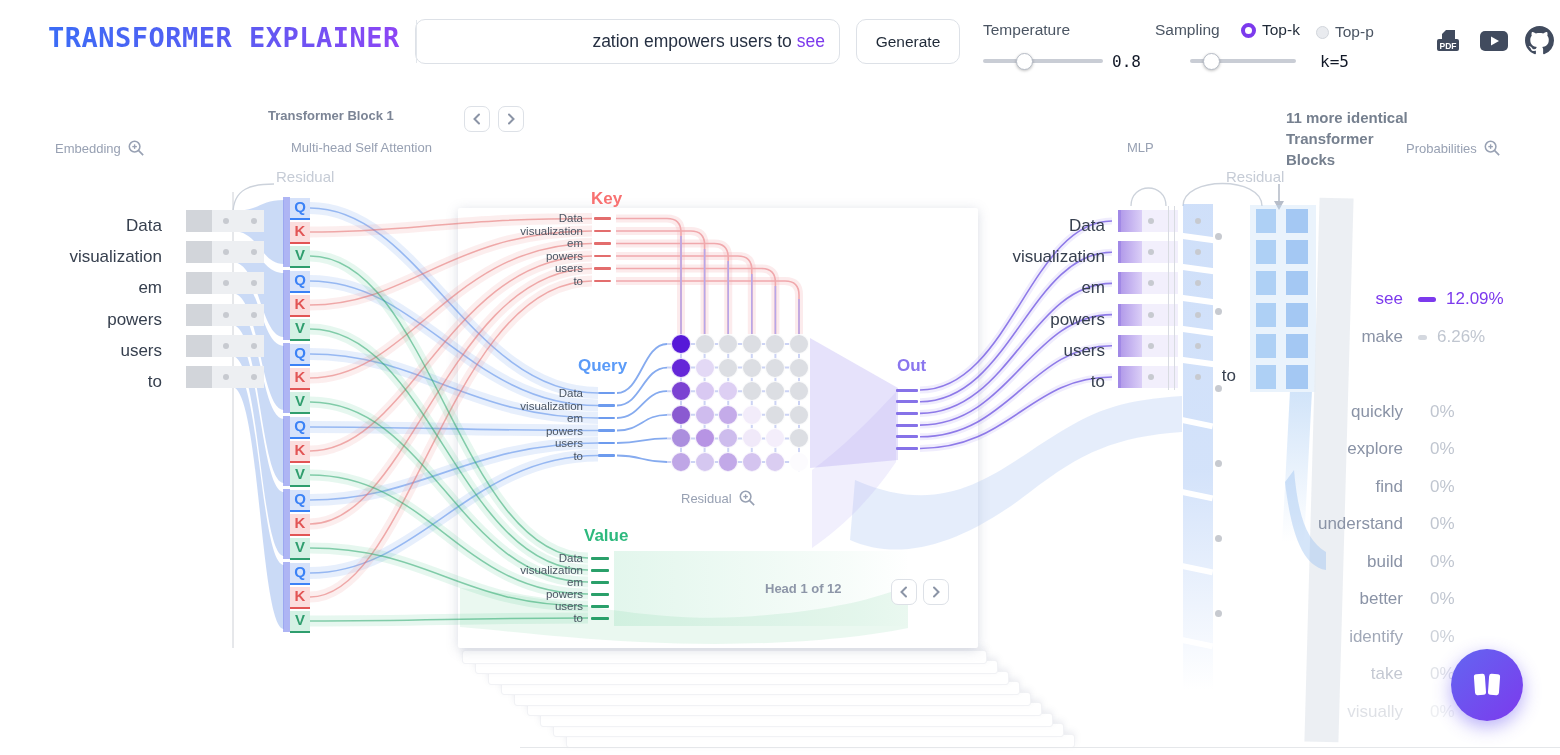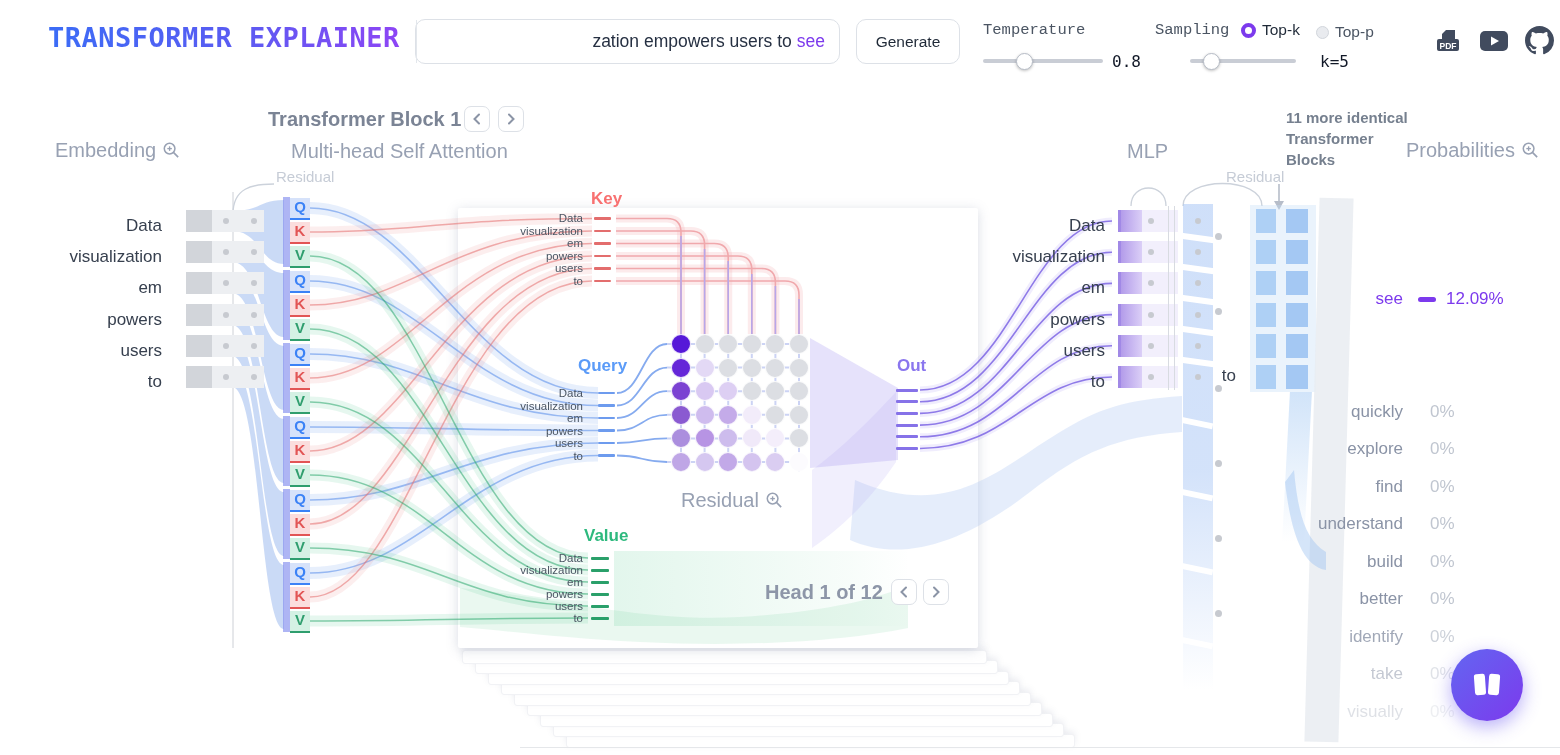--- a/index.html
+++ b/index.html
@@ -15,32 +15,32 @@
         border-radius:10px;background:#fff;display:flex;align-items:center;z-index:30;box-sizing:border-box;}
   .examples-btn{display:flex;align-items:center;gap:7px;padding:0 12px 0 16px;height:100%;
         font-size:15.5px;font-weight:700;color:#111827;cursor:pointer;}
   .examples-sep{width:1px;height:100%;background:#e3e7ec;}
   .prompt-box{flex:1;height:100%;display:flex;align-items:center;justify-content:flex-end;
         overflow:hidden;white-space:nowrap;padding:0 14px;font-size:17.5px;color:#263042;}
   .prompt-hl{color:#7c3aed;margin-left:5px;}
   .generate-btn{left:856px;top:19px;width:104px;height:45px;border:1.5px solid #dde1e7;border-radius:10px;
         background:#fff;font-size:15.5px;color:#1f2937;display:flex;align-items:center;justify-content:center;
         z-index:30;box-sizing:border-box;cursor:pointer;}
-  .ctl-label{font-size:15.5px;color:#4b5563;z-index:30;font-family:Liberation Mono, monospace;}
+  .ctl-label{font-size:15.5px;color:#4b5563;z-index:30;}
   .slider-track{height:4px;background:#c9cdd5;border-radius:2px;z-index:30;}
   .slider-thumb{position:absolute;top:-6.5px;width:15px;height:15px;border-radius:50%;background:#fff;
         border:1px solid #b7bdc7;box-shadow:0 1px 3px rgba(0,0,0,.25);}
   .mono-val{font-family:"DejaVu Sans Mono",monospace;font-size:16px;color:#111827;z-index:30;}
   .radio-on{width:7px;height:7px;border:4px solid #7c3aed;border-radius:50%;background:#fff;}
   .radio-off{width:13px;height:13px;border:1px solid #d2d6dc;border-radius:50%;background:#e9ebef;box-sizing:border-box;}
   .radio-row{display:flex;align-items:center;gap:6px;z-index:30;}
   .radio-lbl{font-size:15.5px;color:#1f2937;}
   .hdr-icon{z-index:30;cursor:pointer;}
   
-  .sec-title{font-size:20px;color:#98a1b3;z-index:16;display:flex;align-items:center;gap:6px;white-space:nowrap;}
+  .sec-title{font-size:13px;color:#98a1b3;z-index:16;display:flex;align-items:center;gap:6px;white-space:nowrap;}
   .sec-title.bold{font-weight:700;color:#7b8495;}
   .residual-lbl{font-size:15px;color:#c6ccd6;z-index:16;}
   .nav-btn{width:26px;height:26px;border:1.5px solid #dde1e7;border-radius:7px;background:#fff;z-index:17;
         display:flex;align-items:center;justify-content:center;cursor:pointer;box-sizing:border-box;}
   .tok-col{z-index:16;display:flex;flex-direction:column;align-items:flex-end;}
   .tok-col span{display:block;font-size:17px;color:#37404f;cursor:pointer;}
   .tok-col.big span{height:31.2px;line-height:31.2px;}
   .tok-col.small span{height:12.5px;line-height:12.5px;font-size:11.5px;color:#4a5563;}
   .tok-col.small.val span{height:12px;line-height:12px;}
   .qkv-lbl{font-size:17px;font-weight:700;z-index:16;}
@@ -593,20 +593,25 @@
 <div class="abs col-b" style="left:1286px;top:365px"></div>
 <div class="abs col-tail"></div>
 <div class="abs gray-band"></div>
 
 <div id="prob-list" class="abs" style="left:1200px;top:206px;width:360px;height:540px;z-index:16">
   <div class="prob-row hl" style="top:75px">
       <span class="prob-token">see</span>
       <div class="prob-bar" style="width: 18px;"></div>
       <span class="prob-pct">12.09%</span>
     </div>
+  <div class="prob-row" style="top:113px">
+      <span class="prob-token">make</span>
+      <div class="prob-bar" style="width: 9px;"></div>
+      <span class="prob-pct">6.26%</span>
+    </div>
   <div class="prob-row" style="top:188px">
       <span class="prob-token">quickly</span>
       <span class="prob-pct" style="margin-left: 27px;">0%</span>
     </div>
   <div class="prob-row" style="top:225px">
       <span class="prob-token">explore</span>
       <span class="prob-pct" style="margin-left: 27px;">0%</span>
     </div>
   <div class="prob-row" style="top:263px">
       <span class="prob-token">find</span>

